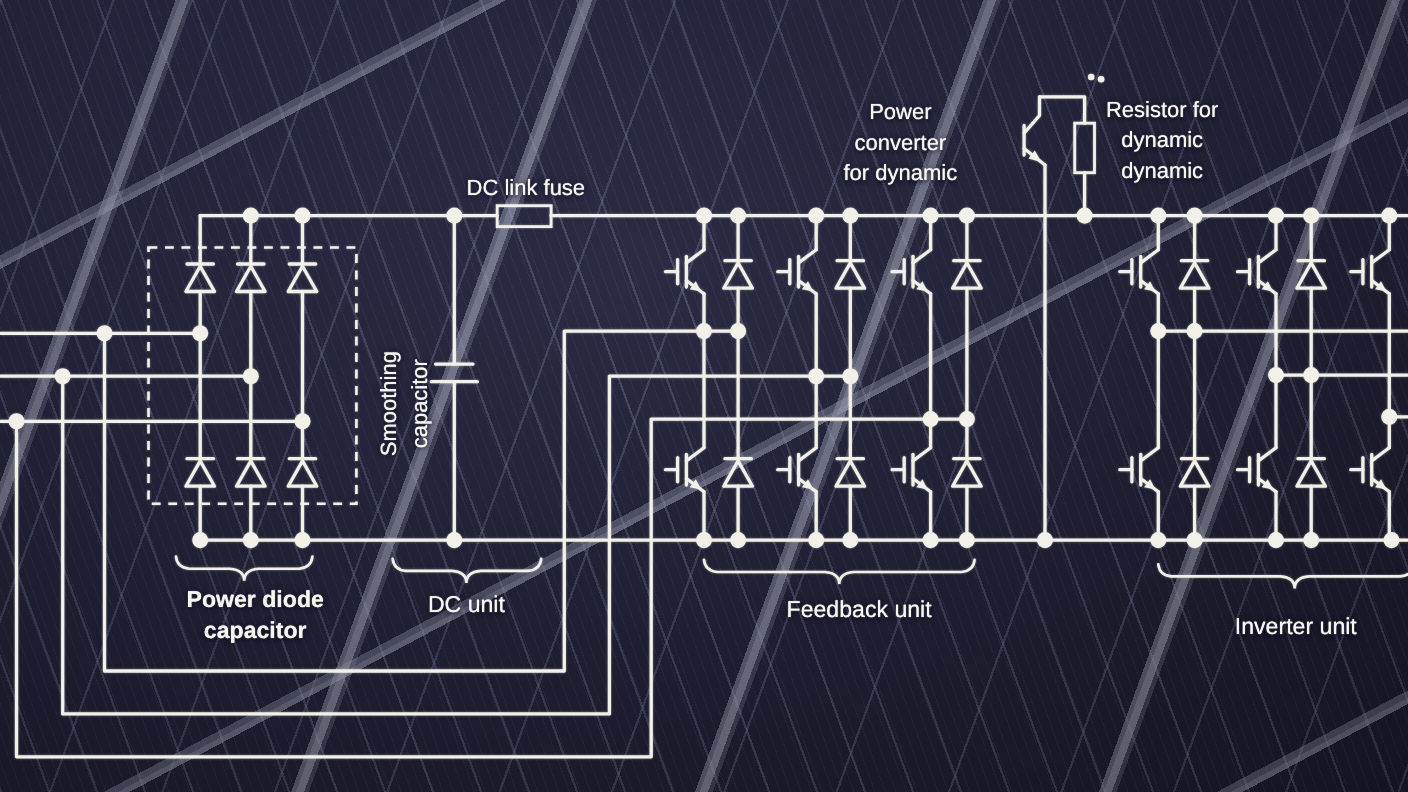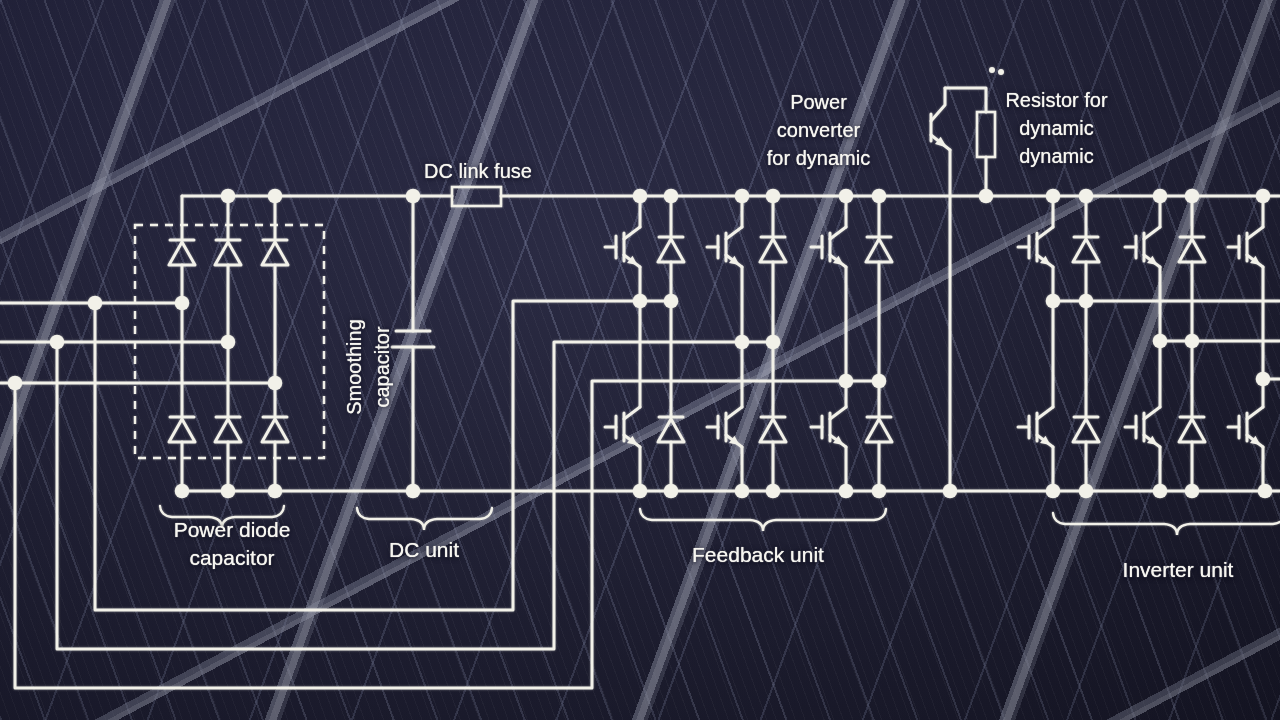--- a/index.html
+++ b/index.html
@@ -366,29 +366,29 @@
     <span>Resistor for</span>
     <span>dynamic</span>
     <span>dynamic</span>
   </div>
 
   <div id="lbl-smoothing" class="lbl fs20" style="left:275px;top:339px;width:186px;height:56px;">
     <span>Smoothing</span>
     <span>capacitor</span>
   </div>
 
-  <div class="lbl fs21" style="left:142px;top:516px;width:180px;">
+  <div class="lbl fs21" style="left:142px;top:532px;width:180px;font-weight:bold;">
     <span>Power diode</span>
     <span>capacitor</span>
   </div>
 
   <div class="lbl fs21" style="left:354px;top:536px;width:140px;">
     <span>DC unit</span>
   </div>
 
-  <div class="lbl fs21" style="left:668px;top:541px;width:180px;">
+  <div class="lbl fs21" style="left:691px;top:541px;width:180px;">
     <span>Feedback unit</span>
   </div>
 
   <div class="lbl fs21" style="left:1088px;top:532px;width:180px;margin-top:24px;">
     <span>Inverter unit</span>
   </div>
 </div>
 
 </body></html>

